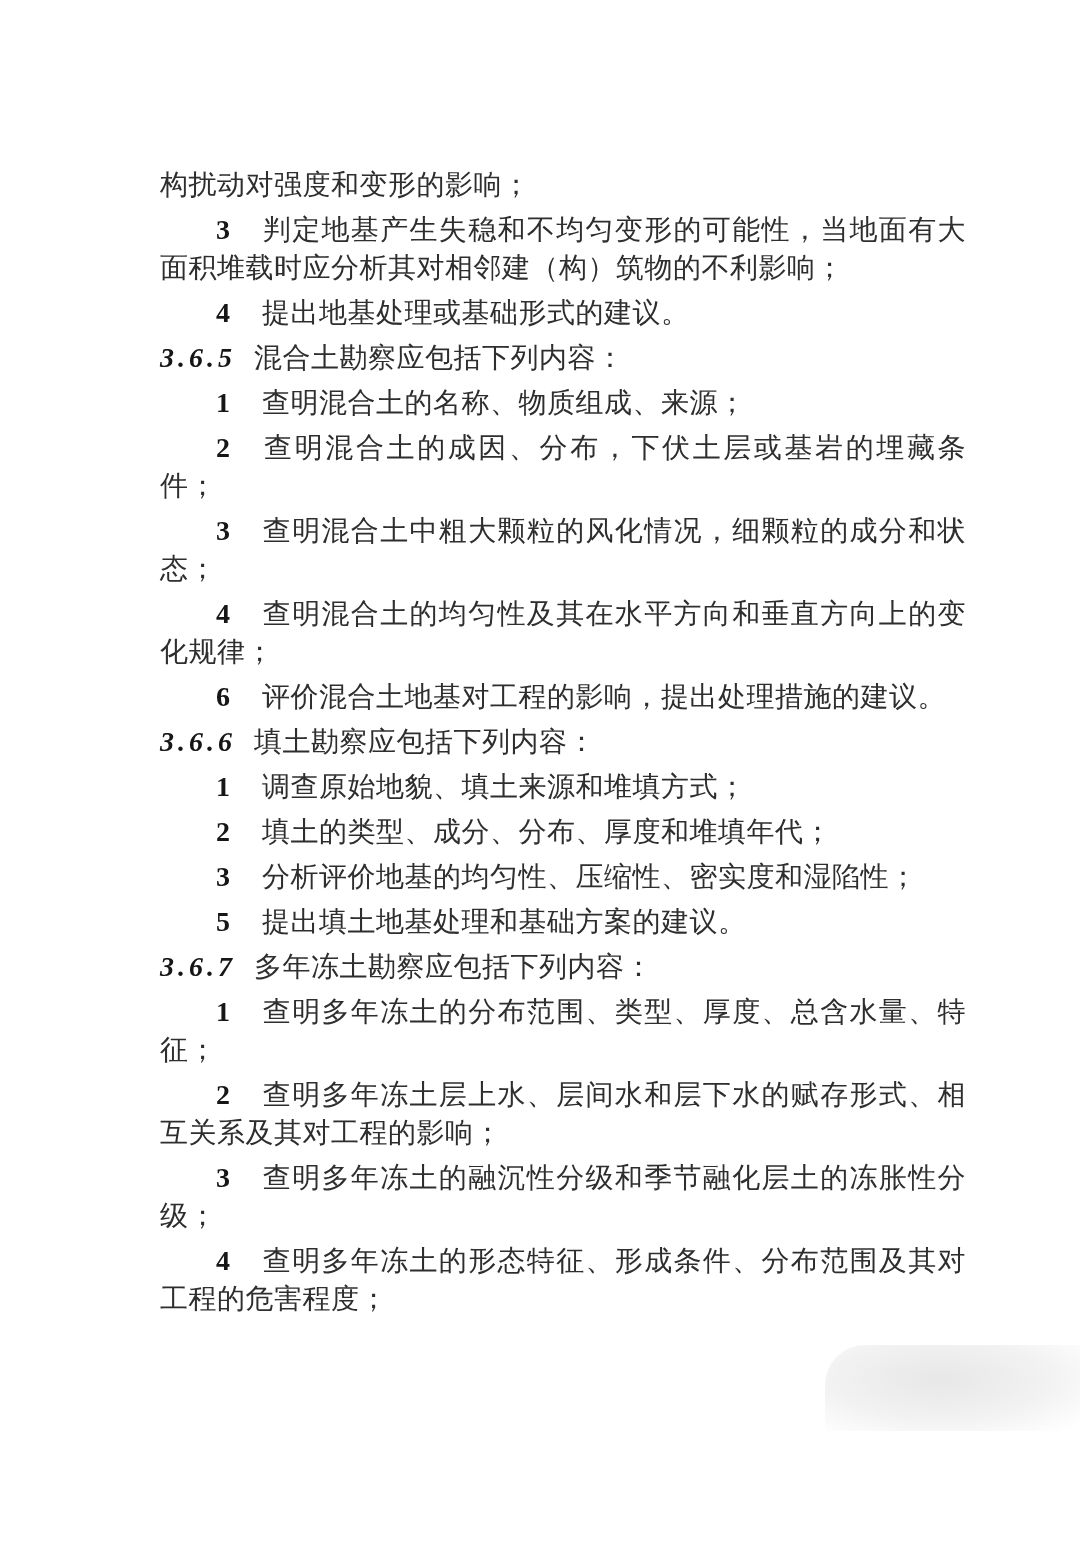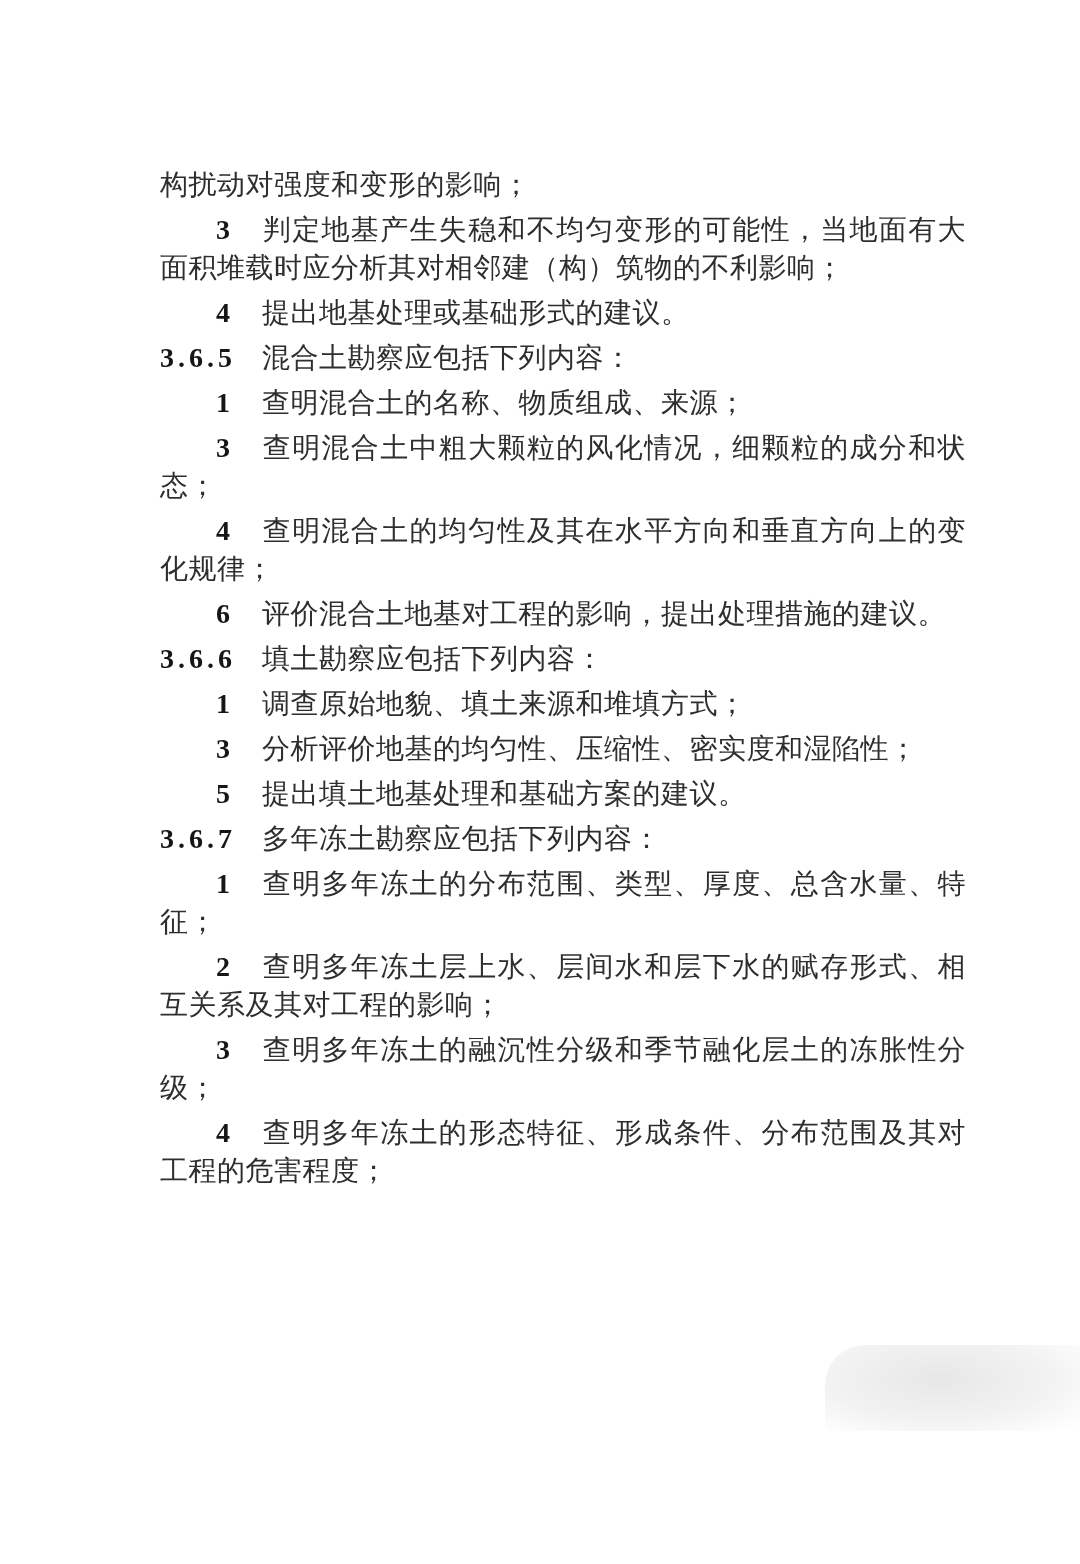--- a/index.html
+++ b/index.html
@@ -32,22 +32,23 @@
   .content p .n {
     font-weight: bold;
     color: #161616;
     letter-spacing: 1px;
   }
   .content p.item .n {
     margin-left: 56px;
     margin-right: 31px;
   }
   .content p.section .n {
-    margin-right: 26px;
+    margin-right: 18px;
     letter-spacing: 4px;
+    font-style: italic;
   }
   .corner-shade {
     position: absolute;
     right: 0;
     bottom: 0;
     width: 255px;
     height: 86px;
     background: radial-gradient(ellipse at 45% 40%, #e7e7e7 0%, #f2f2f2 55%, #ffffff 95%);
     border-top-left-radius: 40px;
   }
@@ -87,25 +88,27 @@
 <body>
 
 <div class="page">
 
   <div class="content" id="content">
       <p class="continuation">构扰动对强度和变形的影响；</p>
       <p class="item"><span class="n">3</span>判定地基产生失稳和不均匀变形的可能性，当地面有大面积堆载时应分析其对相邻建（构）筑物的不利影响；</p>
       <p class="item"><span class="n">4</span>提出地基处理或基础形式的建议。</p>
       <p class="section"><span class="n">3.6.5</span>混合土勘察应包括下列内容：</p>
       <p class="item"><span class="n">1</span>查明混合土的名称、物质组成、来源；</p>
+      <p class="item"><span class="n">2</span>查明混合土的成因、分布，下伏土层或基岩的埋藏条件；</p>
       <p class="item"><span class="n">3</span>查明混合土中粗大颗粒的风化情况，细颗粒的成分和状态；</p>
       <p class="item"><span class="n">4</span>查明混合土的均匀性及其在水平方向和垂直方向上的变化规律；</p>
       <p class="item"><span class="n">6</span>评价混合土地基对工程的影响，提出处理措施的建议。</p>
       <p class="section"><span class="n">3.6.6</span>填土勘察应包括下列内容：</p>
       <p class="item"><span class="n">1</span>调查原始地貌、填土来源和堆填方式；</p>
+      <p class="item"><span class="n">2</span>填土的类型、成分、分布、厚度和堆填年代；</p>
       <p class="item"><span class="n">3</span>分析评价地基的均匀性、压缩性、密实度和湿陷性；</p>
       <p class="item"><span class="n">5</span>提出填土地基处理和基础方案的建议。</p>
       <p class="section"><span class="n">3.6.7</span>多年冻土勘察应包括下列内容：</p>
       <p class="item"><span class="n">1</span>查明多年冻土的分布范围、类型、厚度、总含水量、特征；</p>
       <p class="item"><span class="n">2</span>查明多年冻土层上水、层间水和层下水的赋存形式、相互关系及其对工程的影响；</p>
       <p class="item"><span class="n">3</span>查明多年冻土的融沉性分级和季节融化层土的冻胀性分级；</p>
       <p class="item"><span class="n">4</span>查明多年冻土的形态特征、形成条件、分布范围及其对工程的危害程度；</p>
     </div>
 
   <div class="corner-shade"></div>

